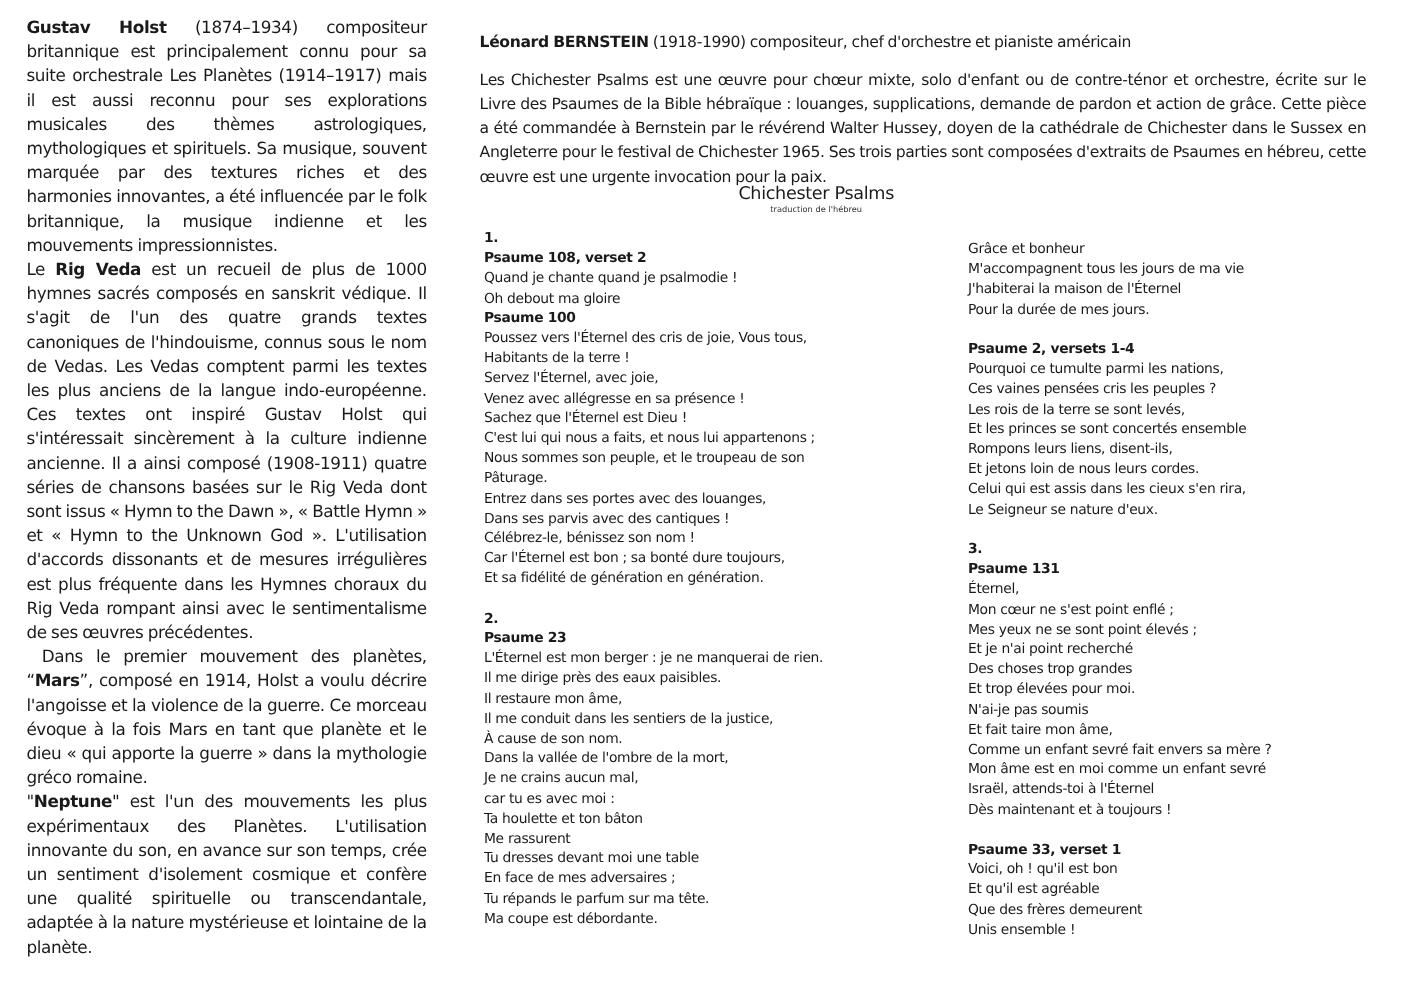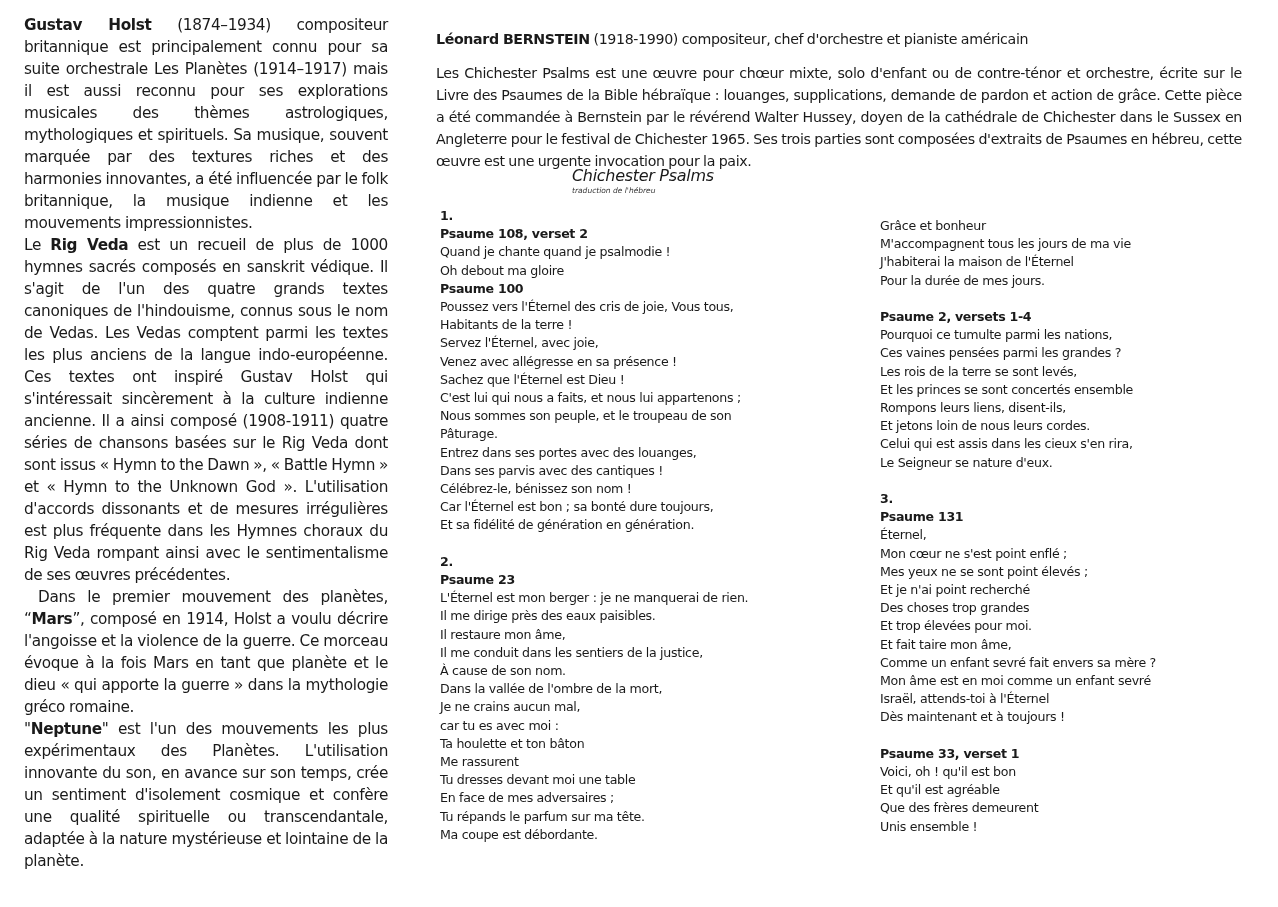--- a/index.html
+++ b/index.html
@@ -15,21 +15,21 @@
     .left p { margin: 0; }
     .left b { font-weight: bold; }
     .indent { text-indent: 14px; }
     .right-intro {
       position: absolute; left: 424px; top: 16px; width: 830px;
       font-size: 14.2px; line-height: 22px; text-align: justify;
       letter-spacing: -0.35px; word-spacing: -0.5px;
     }
     .right-intro p { margin: 12px; }
     .title-block {
-      position: absolute; left: 572px; top: 166px; width: 260px;  font-style: italic;
+      position: absolute; left: 612px; top: 166px; width: 260px; text-align: center;
     }
     .title {
       font-size: 16px; line-height: 20px; letter-spacing: -0.3px;
     }
     .subtitle {
       font-size: 7.5px; line-height: 9px; color: #333;
     }
     .col {
       position: absolute; font-size: 12.6px; line-height: 18.2px;
       letter-spacing: -0.3px; white-space: nowrap;
@@ -98,36 +98,37 @@
     <span class="line">Ma coupe est débordante.</span>
   </div>
 <div class="col col-b" id="colB">
     <span class="line">Grâce et bonheur</span>
     <span class="line">M'accompagnent tous les jours de ma vie</span>
     <span class="line">J'habiterai la maison de l'Éternel</span>
     <span class="line">Pour la durée de mes jours.</span>
     <span class="gap"></span>
     <span class="head">Psaume 2, versets 1-4</span>
     <span class="line">Pourquoi ce tumulte parmi les nations,</span>
-    <span class="line">Ces vaines pensées parmi les grandes ?</span>
+    <span class="line">Ces vaines pensées cris les peuples ?</span>
     <span class="line">Les rois de la terre se sont levés,</span>
     <span class="line">Et les princes se sont concertés ensemble</span>
     <span class="line">Rompons leurs liens, disent-ils,</span>
     <span class="line">Et jetons loin de nous leurs cordes.</span>
     <span class="line">Celui qui est assis dans les cieux s'en rira,</span>
     <span class="line">Le Seigneur se nature d'eux.</span>
     <span class="gap"></span>
     <span class="head">3.</span>
     <span class="head">Psaume 131</span>
     <span class="line">Éternel,</span>
     <span class="line">Mon cœur ne s'est point enflé ;</span>
     <span class="line">Mes yeux ne se sont point élevés ;</span>
     <span class="line">Et je n'ai point recherché</span>
     <span class="line">Des choses trop grandes</span>
     <span class="line">Et trop élevées pour moi.</span>
+    <span class="line">N'ai-je pas soumis</span>
     <span class="line">Et fait taire mon âme,</span>
     <span class="line">Comme un enfant sevré fait envers sa mère ?</span>
     <span class="line">Mon âme est en moi comme un enfant sevré</span>
     <span class="line">Israël, attends-toi à l'Éternel</span>
     <span class="line">Dès maintenant et à toujours !</span>
     <span class="gap"></span>
     <span class="head">Psaume 33, verset 1</span>
     <span class="line">Voici, oh ! qu'il est bon</span>
     <span class="line">Et qu'il est agréable</span>
     <span class="line">Que des frères demeurent</span>

